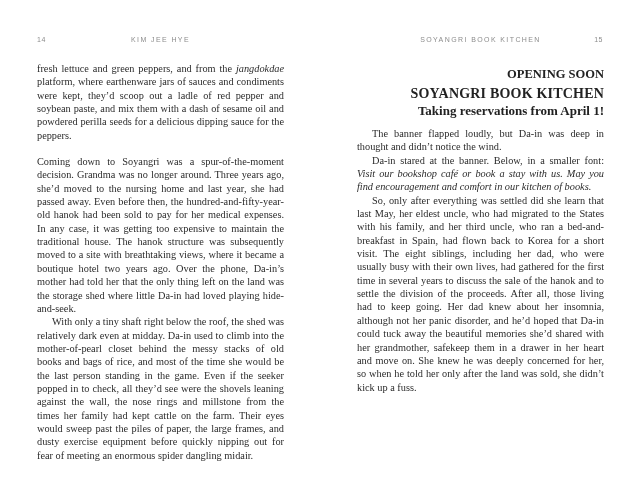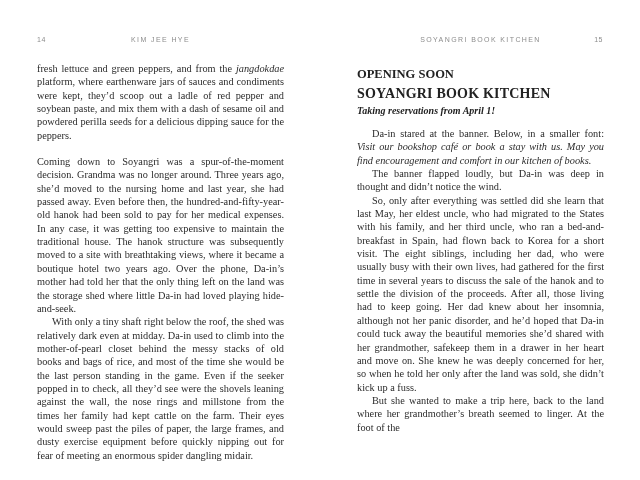--- a/index.html
+++ b/index.html
@@ -32,26 +32,26 @@
     position: absolute; top: 50px; left: 0; right: 0;
     font-size: 10.3px; line-height: 13.35px; color: #2b2b2b;
     text-align: justify;
   }
   .para { margin: 0; padding: 0; }
   .para.indent { text-indent: 15px; }
   .para.scene-break { margin-top: 13px; font-family: Liberation Serif, serif; }
   .para i { font-style: italic; }
 
   .banner {
-    text-align: left; font-weight: bold; color: #222222;
+    text-align: right; font-weight: bold; color: #222222;
     margin: 5px 0 10px 0;
   }
   .banner-line1 { font-size: 12.5px; line-height: 14px; margin: 0 0 4.5px 0; }
   .banner-line2 { font-size: 14px;   line-height: 15px; margin: 0 0 4.5px 0; letter-spacing: 0.2px; }
-  .banner-line3 { font-size: 10px; line-height: 12px; margin: 0; font-style: italic; }
+  .banner-line3 { font-size: 13px; line-height: 12px; margin: 0; }
 </style>
 </head>
 <body>
 
 <div class="spread">
 
   <div class="page page-left">
     <div class="running-head">
       <span class="page-num">14</span>
       <span class="head-title">KIM JEE HYE</span>
@@ -68,21 +68,20 @@
       <span class="head-title">SOYANGRI BOOK KITCHEN</span>
       <span class="page-num">15</span>
     </div>
     <div class="page-body">
       <div class="banner">
         <p class="banner-line1">OPENING SOON</p>
         <p class="banner-line2">SOYANGRI BOOK KITCHEN</p>
         <p class="banner-line3">Taking reservations from April 1!</p>
       </div>
       <div>
+          <p class="para indent"><span>The banner flapped loudly, but Da-in was deep in thought and didn’t notice the wind.</span></p>
           <p class="para indent"><span>Da-in stared at the banner. Below, in a smaller font: </span><i>Visit our bookshop café or book a stay with us. May you find encouragement and comfort in our kitchen of books.</i></p>
-          <p class="para indent"><span>The banner flapped loudly, but Da-in was deep in thought and didn’t notice the wind.</span></p>
           <p class="para indent"><span>So, only after everything was settled did she learn that last May, her eldest uncle, who had migrated to the States with his family, and her third uncle, who ran a bed-and-breakfast in Spain, had flown back to Korea for a short visit. The eight siblings, including her dad, who were usually busy with their own lives, had gathered for the first time in several years to discuss the sale of the hanok and to settle the division of the proceeds. After all, those living had to keep going. Her dad knew about her insomnia, although not her panic disorder, and he’d hoped that Da-in could tuck away the beautiful memories she’d shared with her grandmother, safekeep them in a drawer in her heart and move on. She knew he was deeply concerned for her, so when he told her only after the land was sold, she didn’t kick up a fuss.</span></p>
-          <p class="para indent"><span>But she wanted to make a trip here, back to the land where her grandmother’s breath seemed to linger. At the foot of the</span></p>
         </div>
     </div>
   </div>
 
 </div>
 
 </body></html>

